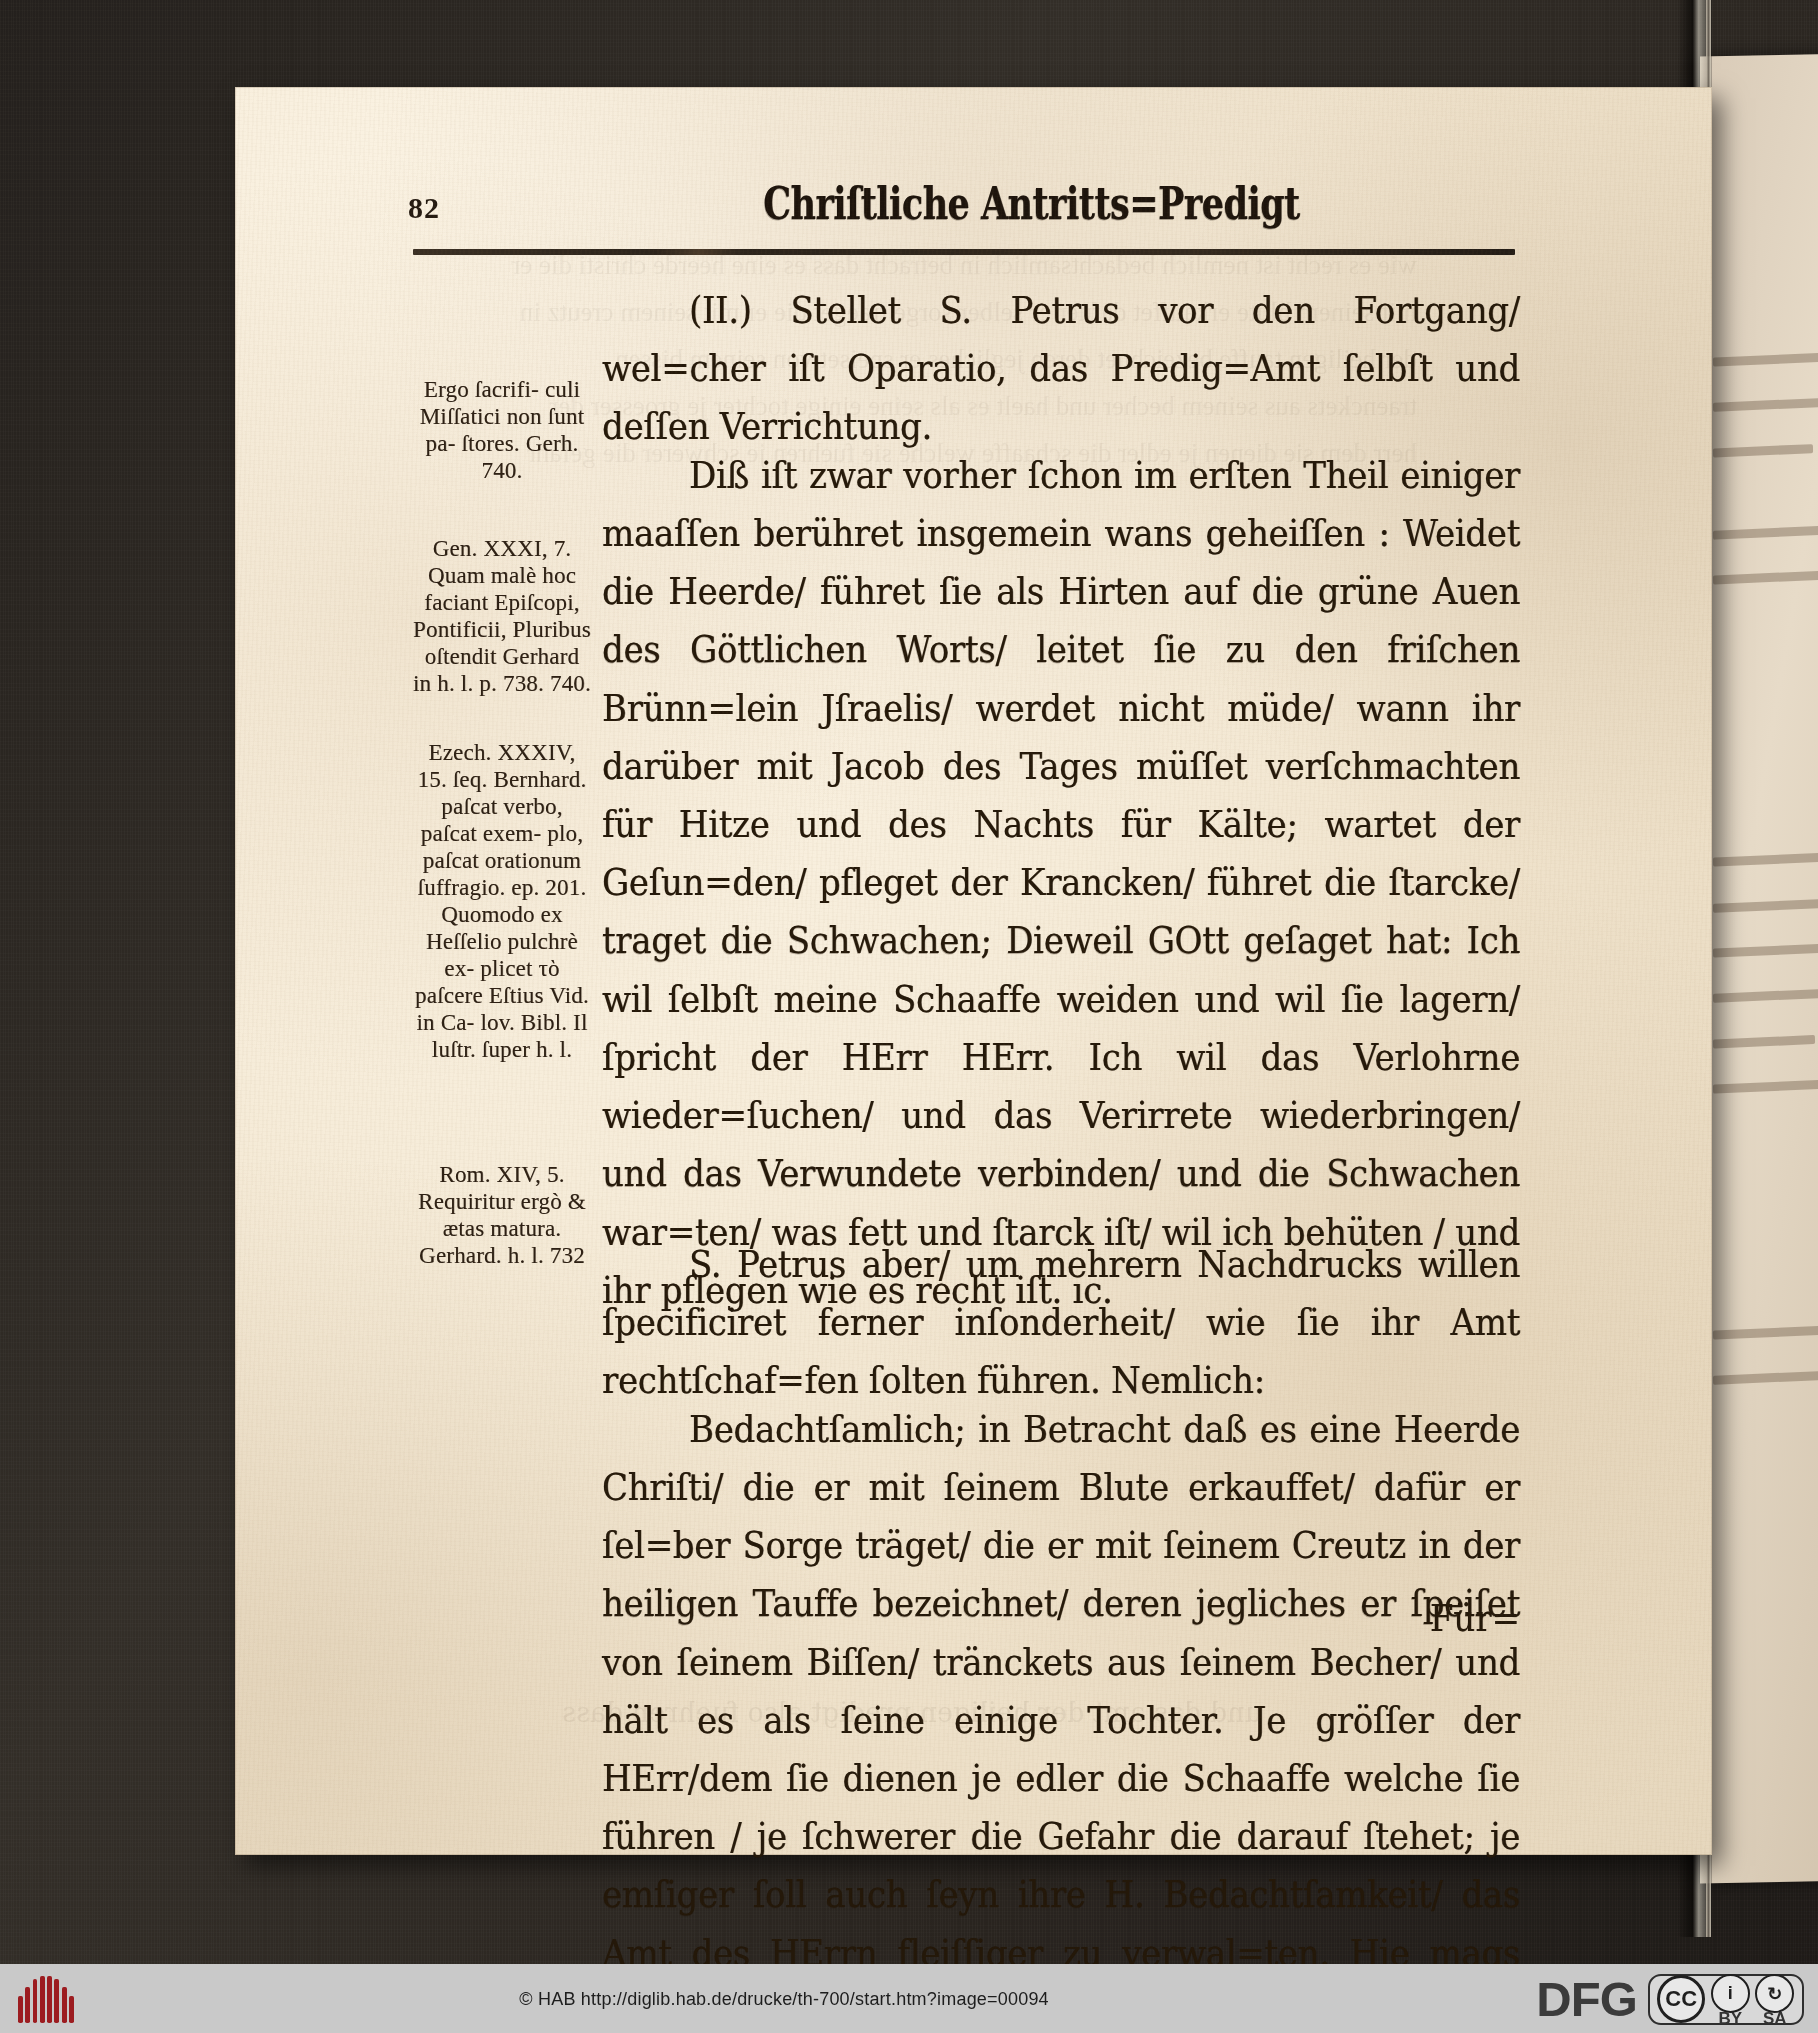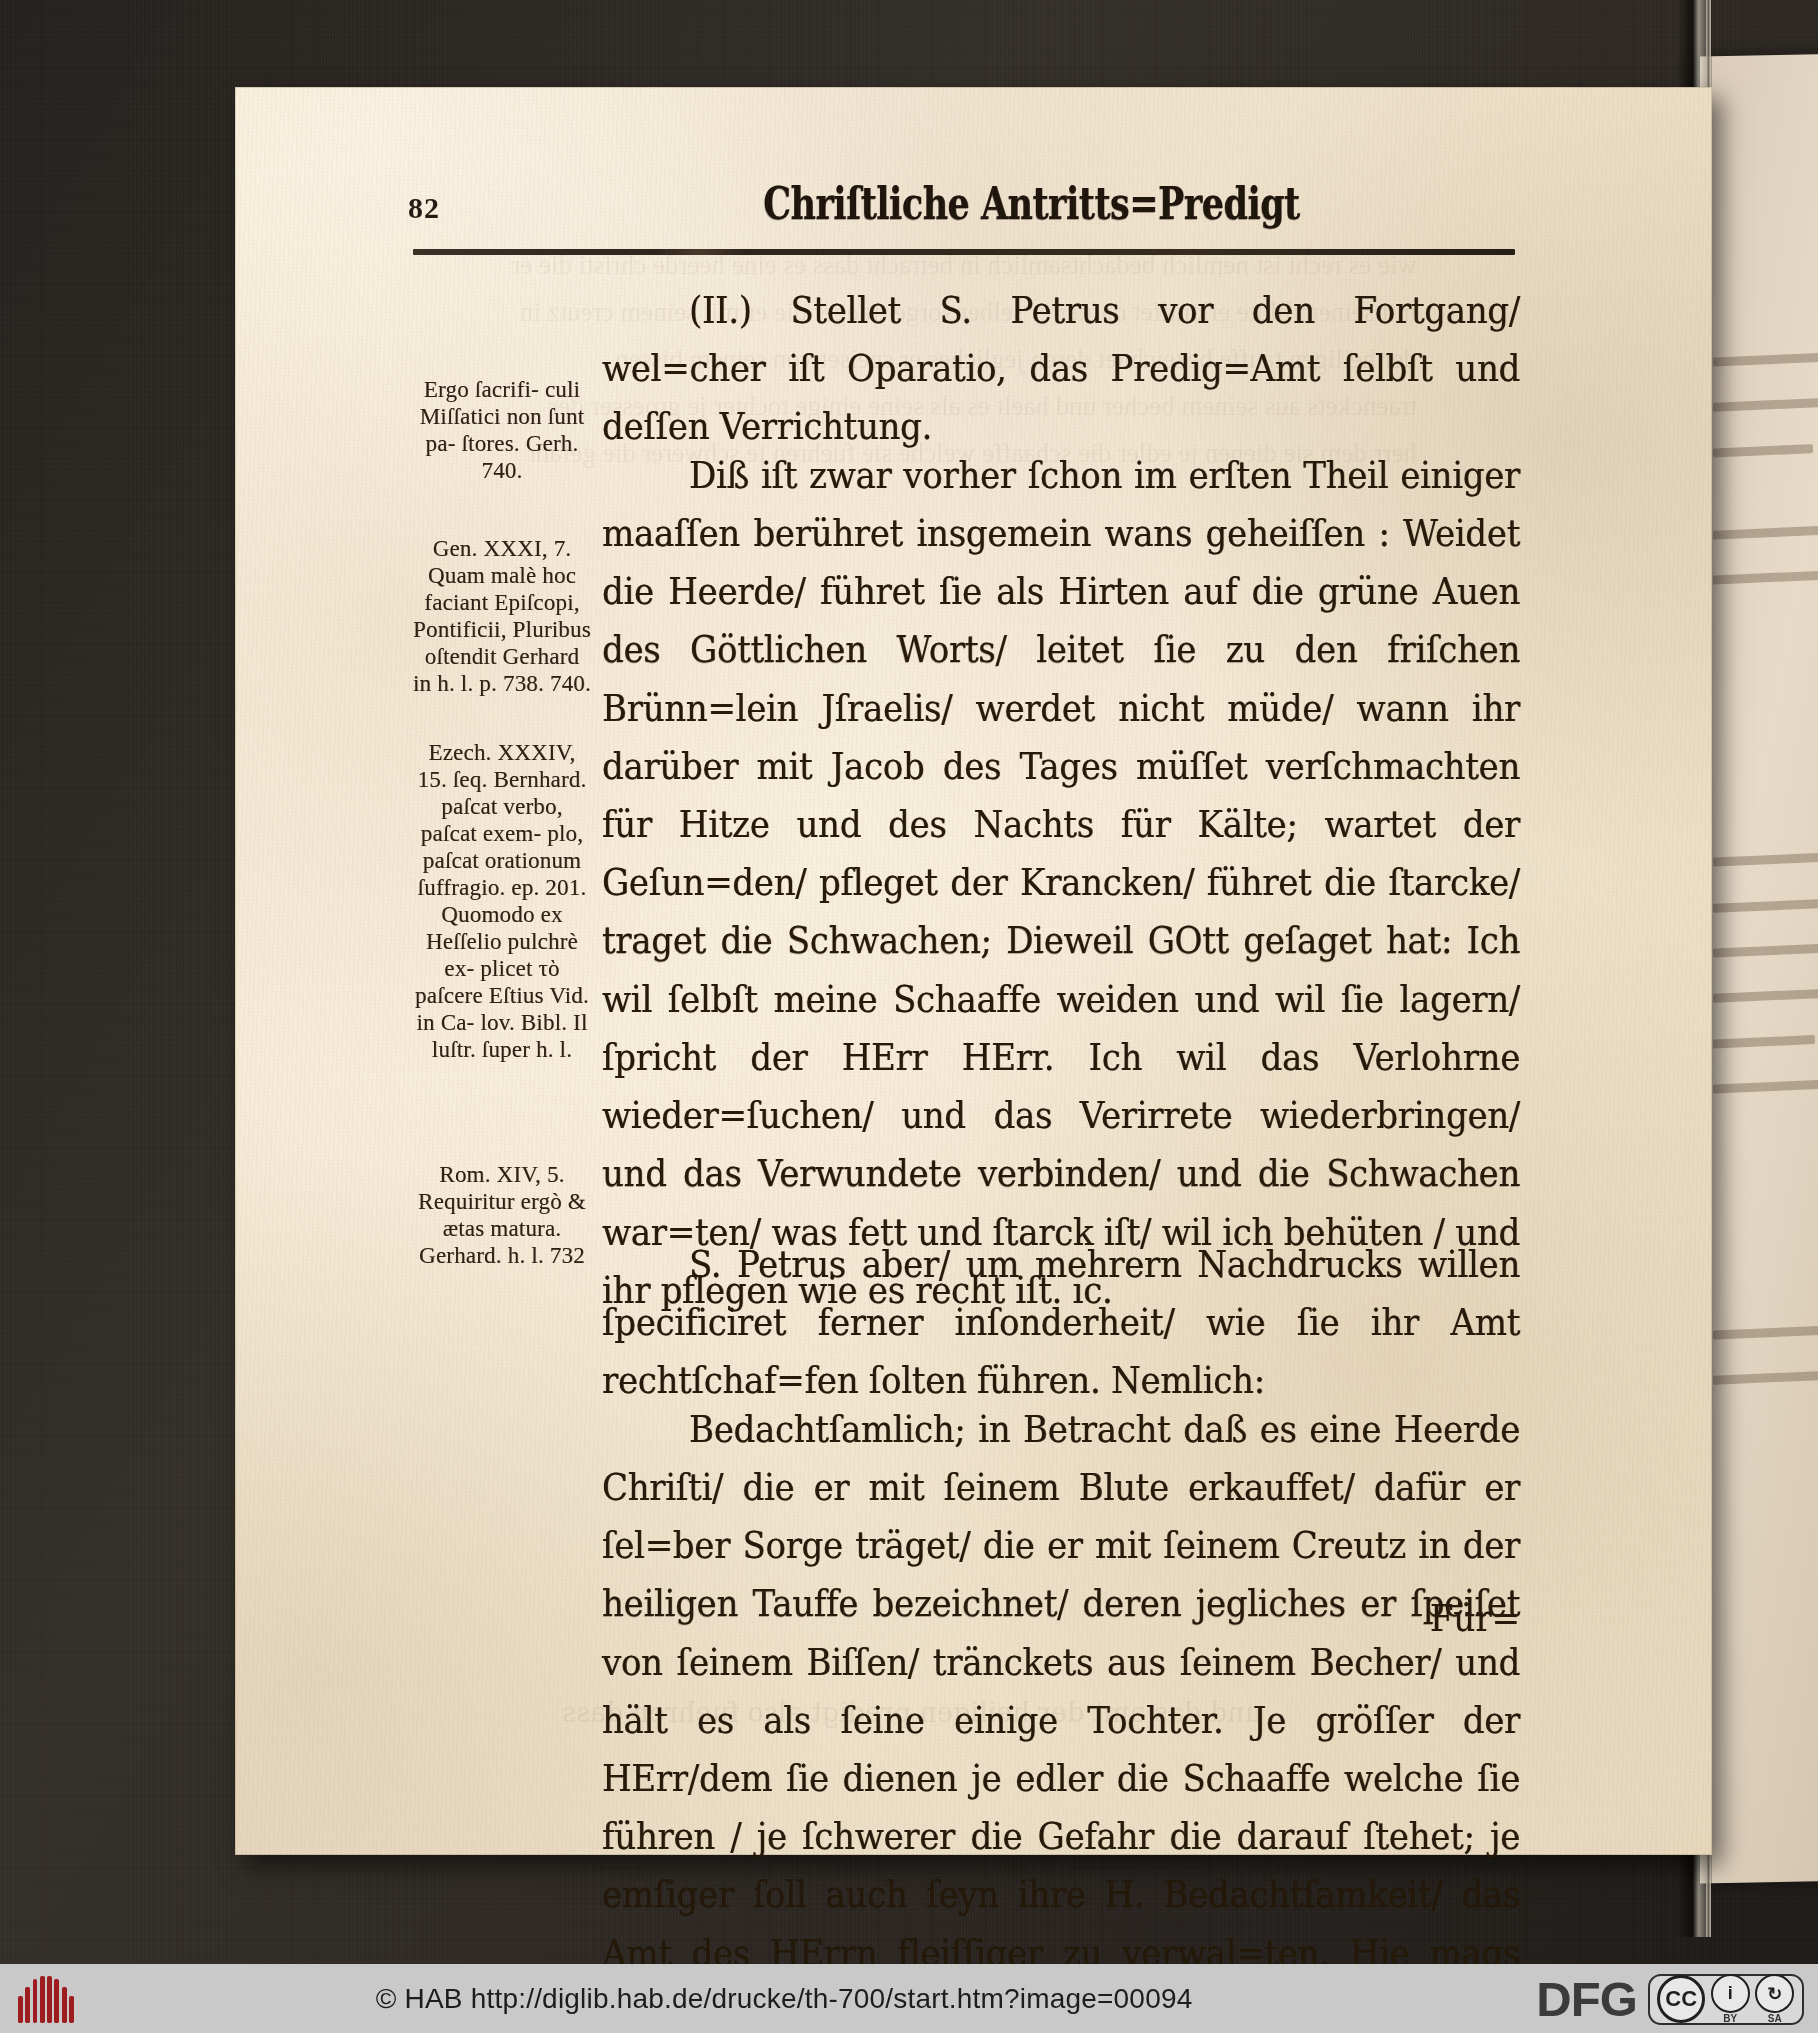--- a/index.html
+++ b/index.html
@@ -266,21 +266,21 @@
     position: absolute;
     bottom: 11px;
     width: 4.5px;
     background: #9c1c20;
     border-radius: 1.8px;
   }
   .footer-credit {
     flex: 1 1 auto;
     text-align: center;
     font-family: "Liberation Sans", sans-serif;
-    font-size: 28px;
+    font-size: 18px;
     color: #1d1d1d;
     letter-spacing: 0.2px;
     margin-left: -55px;
   }
   .dfg-logo {
     flex: 0 0 auto;
     font-family: "Liberation Sans", sans-serif;
     font-weight: bold;
     font-size: 49px;
     color: #3b3b3b;
@@ -311,21 +311,21 @@
     align-items: center;
     justify-content: center;
     font-family: "Liberation Sans", sans-serif;
     font-weight: bold;
     font-size: 22px;
     color: #1f1f1f;
   }
   .cc-badge.small { width: 35px; height: 35px; font-size: 18px; border-width: 2.7px; }
   .cc-sub {
     font-family: "Liberation Sans", sans-serif;
-    font-size: 10px;
+    font-size: 17px;
     font-weight: bold;
     color: #333;
     text-align: right;
     line-height: 11px;
   }
   .cc-item { display: flex; flex-direction: column; align-items: center; justify-content: center; }
 </style>
 </head>
 <body>
 

